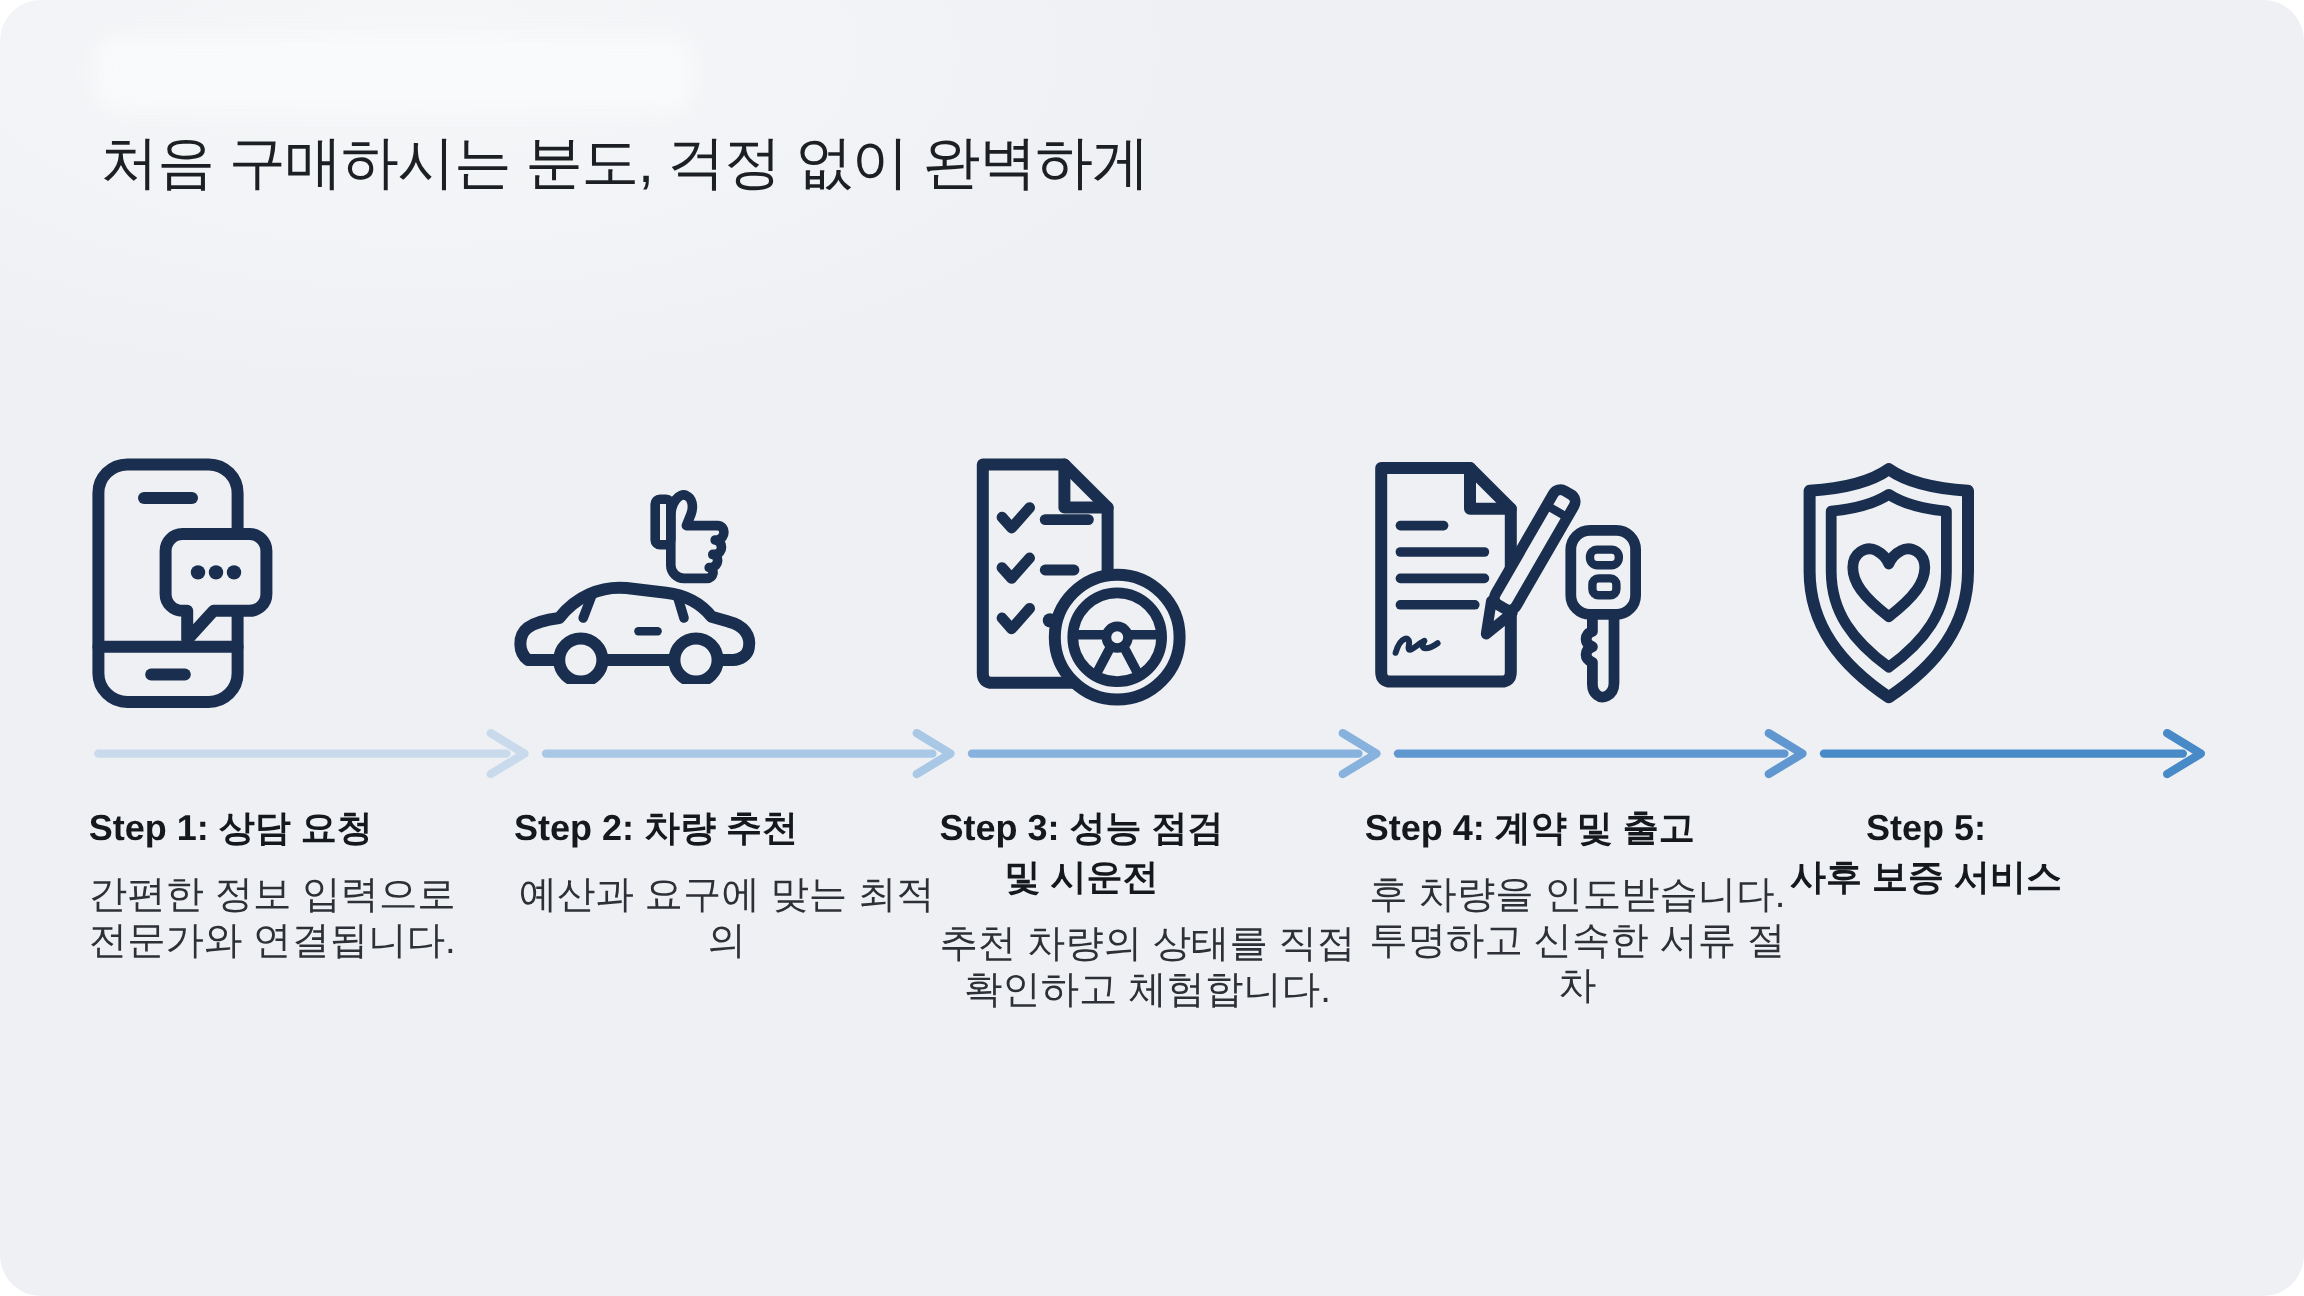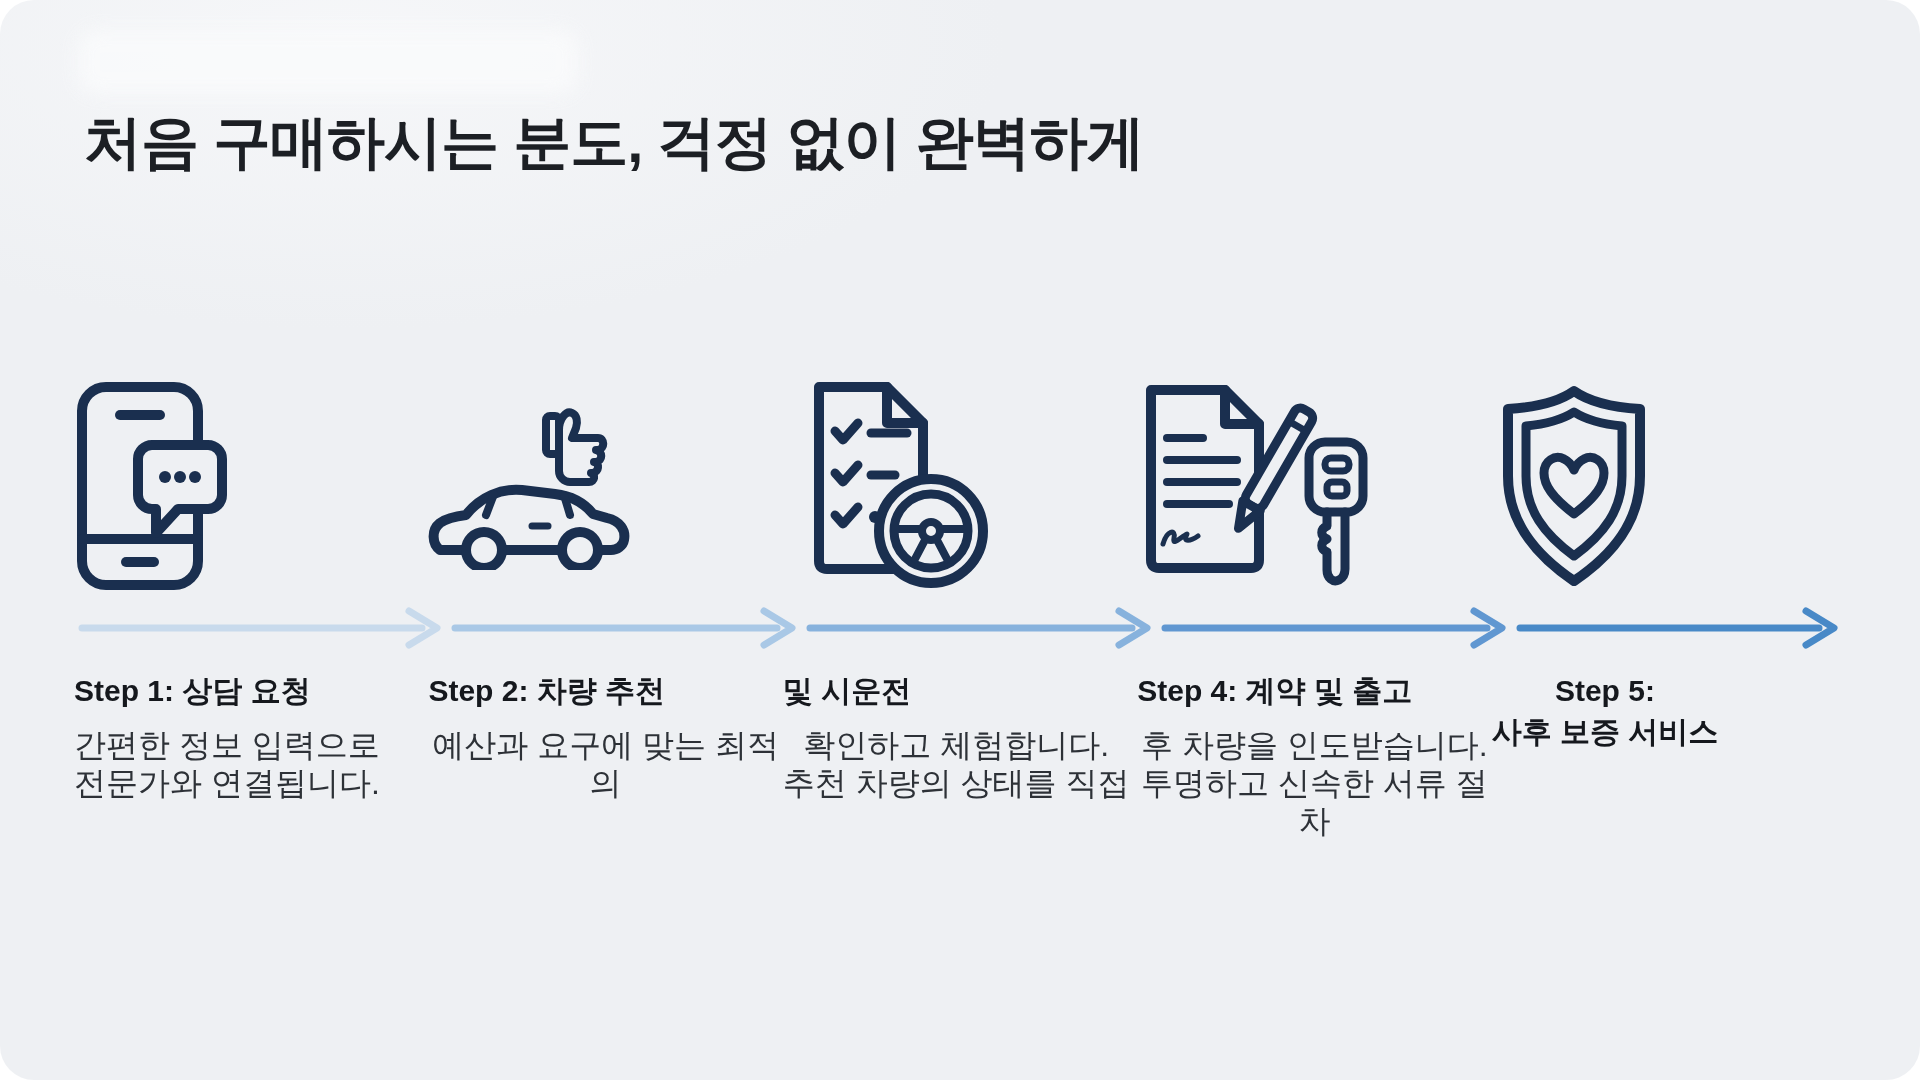--- a/index.html
+++ b/index.html
@@ -16,21 +16,21 @@
   .canvas{
     position:absolute;inset:0;border-radius:34px;
     background:radial-gradient(1200px 520px at 18% 4%, #f6f7f9 0%, var(--bg) 55%);
   }
   .logo-blur{
     position:absolute;left:78px;top:30px;width:500px;height:64px;
     background:#fafbfc;opacity:.85;border-radius:20px;filter:blur(9px);
   }
   .page-title{
     position:absolute;left:84px;top:104px;margin:0;
-    font-size:58px;font-weight:700;letter-spacing:-1px;
+    font-size:48px;font-weight:400;letter-spacing:-1px;
     color:var(--title-color);
   }
   .steps-row{
     position:absolute;left:74px;top:380px;width:1772px;
     display:flex;flex-direction:row;
   }
   .step{flex:1 1 0;display:flex;flex-direction:column;align-items:flex-start;text-align:center;}
   .step-icon{height:212px;display:flex;align-items:center;justify-content:center;}
   .step-title{
     margin-top:78px;font-size:30px;font-weight:bold;line-height:41px;
@@ -116,25 +116,26 @@
     <circle class="fill-bg" cx="148" cy="150" r="52" stroke-width="10"></circle>
     <circle cx="148" cy="150" r="37" stroke-width="9"></circle>
     <path d="M112,148 H138" stroke-width="8"></path>
     <path d="M158,148 H184" stroke-width="8"></path>
     <path d="M142,159 L132,178" stroke-width="8"></path>
     <path d="M154,159 L164,178" stroke-width="8"></path>
     <circle cx="148" cy="150" r="9" stroke-width="8"></circle>
   </svg>
         </div>
     <div class="step-title">
+          <div>Step 3: 성능 점검</div>
           <div>및 시운전</div>
         </div>
     <div class="step-desc">
+          <div>추천 차량의 상태를 직접</div>
           <div>확인하고 체험합니다.</div>
-          <div>추천 차량의 상태를 직접</div>
         </div>
   </div>
 
   <div class="step">
     <div class="step-icon">
           <svg class="icon-svg" width="240" height="205" viewBox="0 0 240 205">
     <path d="M14,6 H88 L122,40 V176 Q122,184 114,184 H22 Q14,184 14,176 Z" stroke-width="10"></path>
     <path d="M88,6 V40 H122" stroke-width="10"></path>
     <path d="M30,54 H66" stroke-width="8"></path>
     <path d="M30,76 H100" stroke-width="8"></path>

